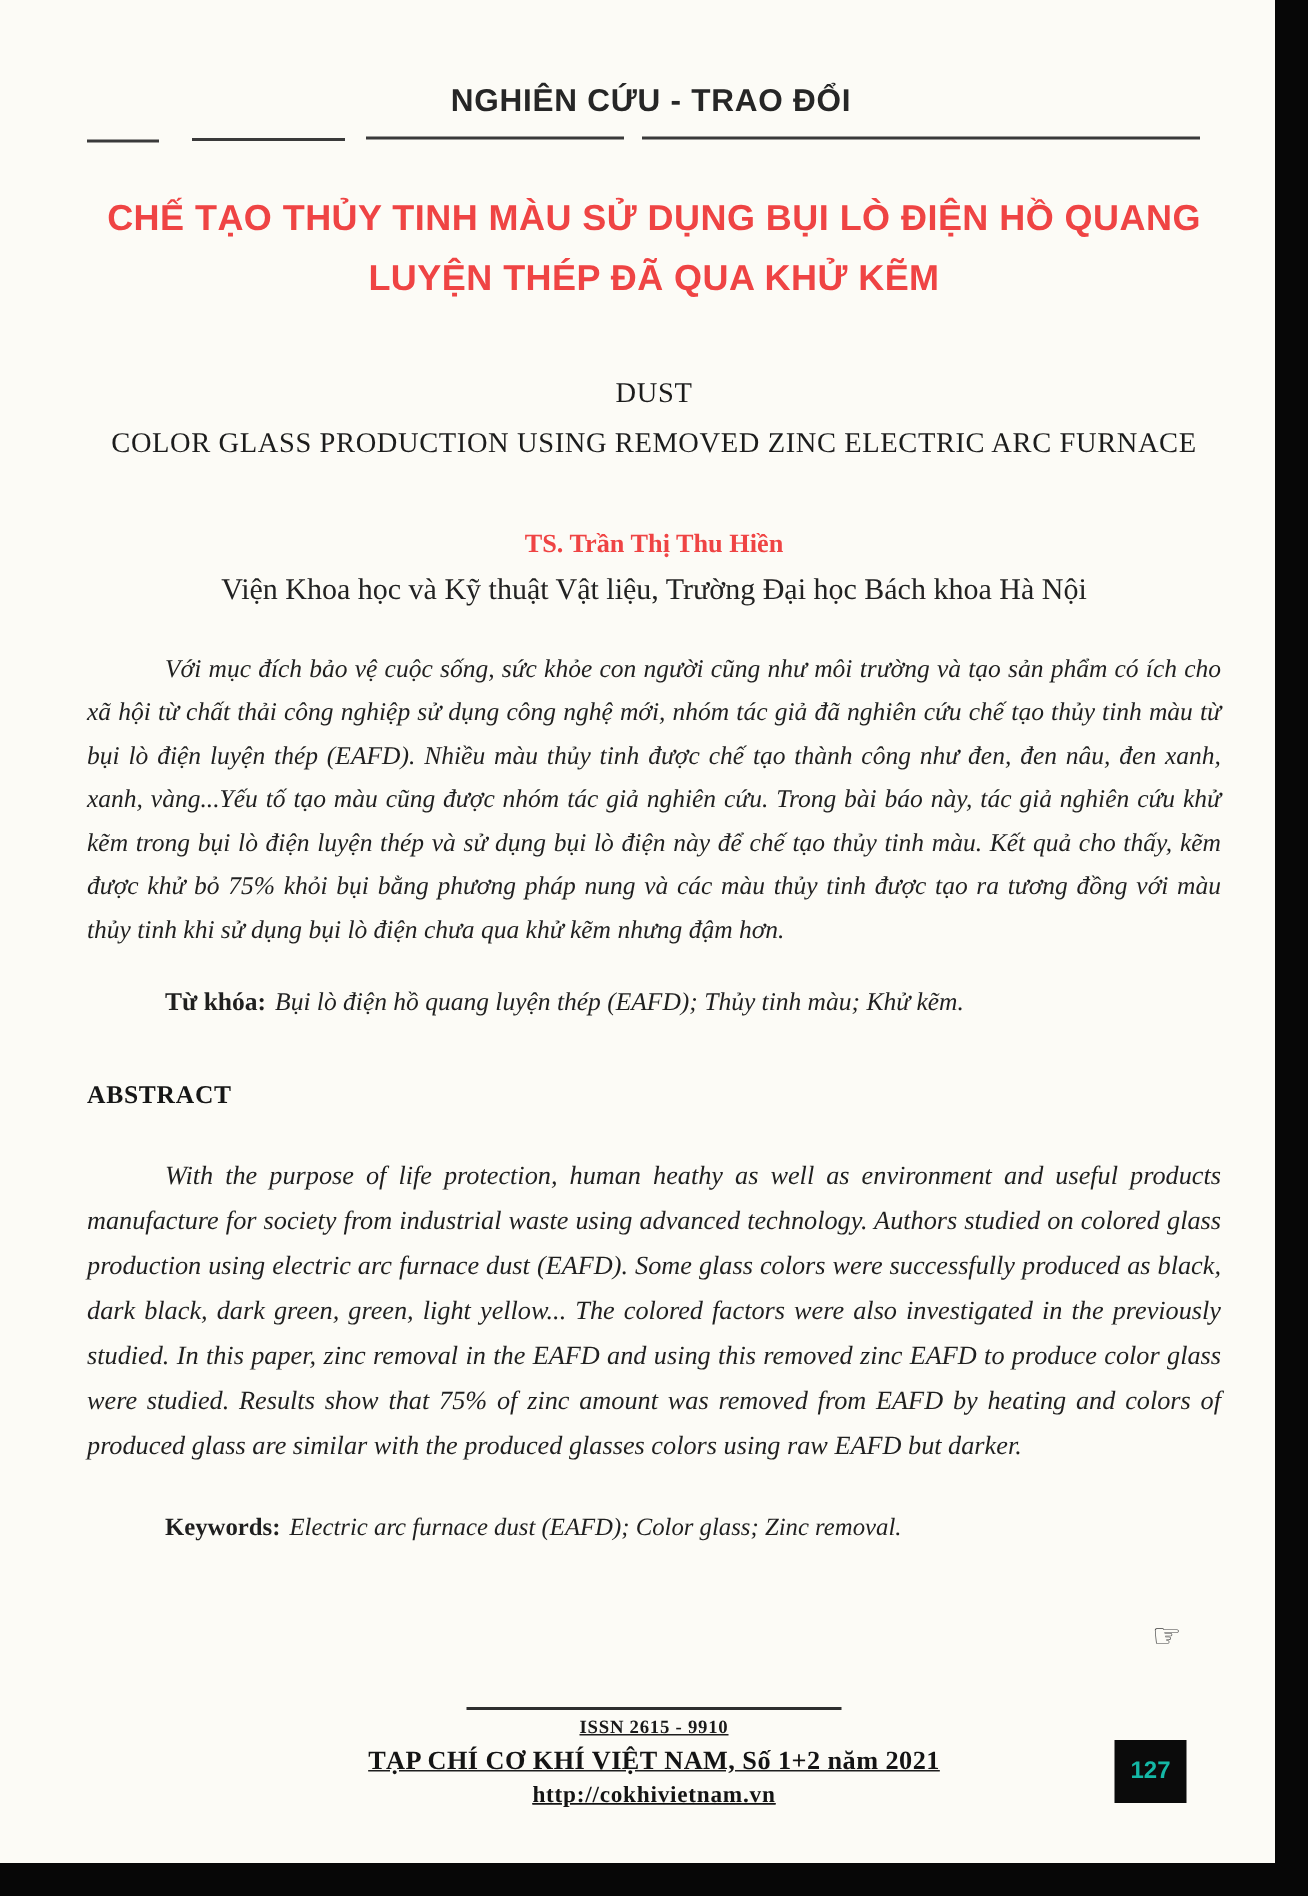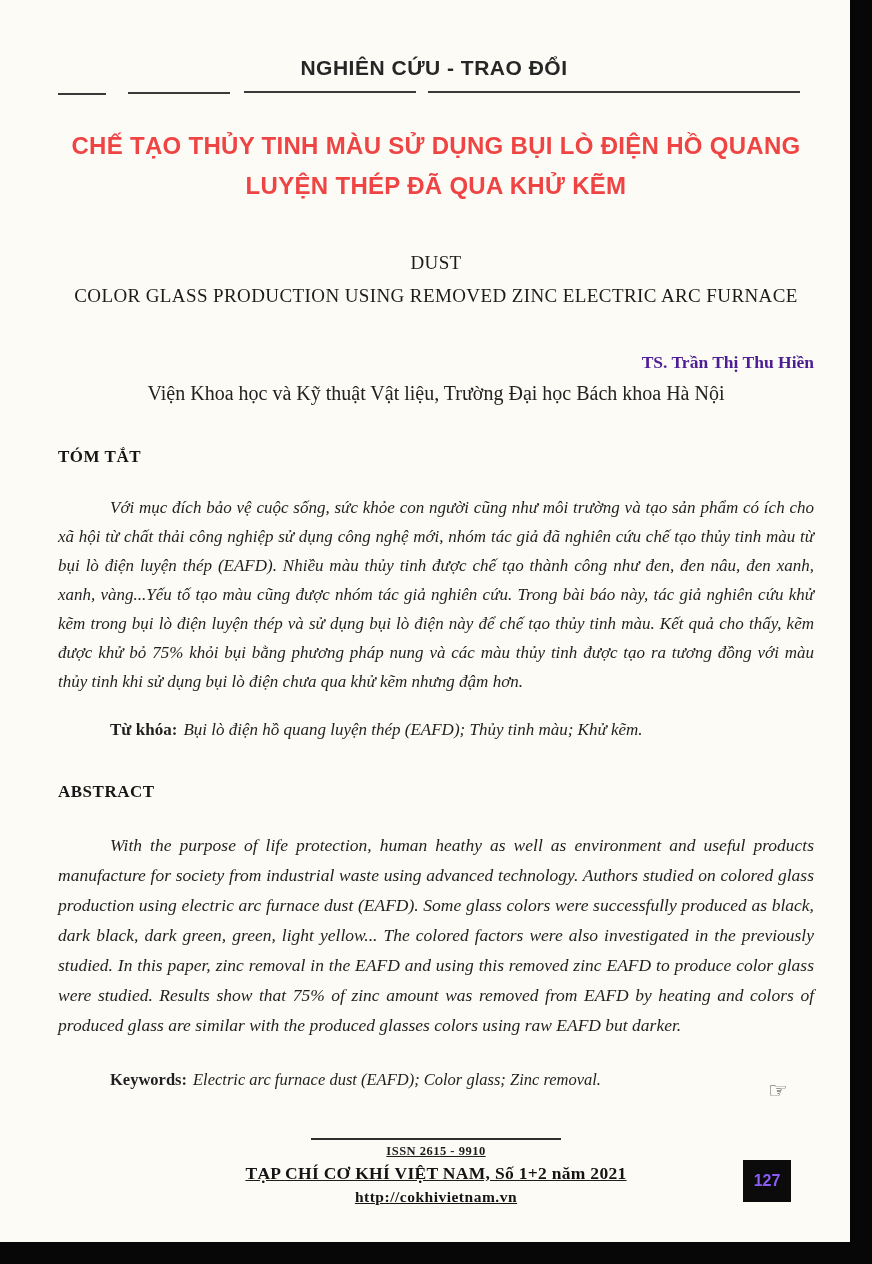--- a/index.html
+++ b/index.html
@@ -55,24 +55,24 @@
     margin-top:40px;
     text-align:center;
     font-size:19px;
     line-height:33px;
     color:#1c1c1c;
     letter-spacing:.4px;
   }
 
   .author {
     margin-top:40px;
-    text-align:right;
+    text-align:center;
     font-weight:bold;
     font-size:17.5px;
-    color:#4c1d95;
+    color:#ef4444;
   }
   .affiliation {
     margin-top:9px;
     text-align:center;
     font-size:20px;
     color:#222;
   }
 
   .sec-heading {
     margin-top:42px;
@@ -130,21 +130,21 @@
   }
   .issn { font-weight:bold; font-size:12.5px; letter-spacing:.5px; color:#1a1a1a; }
   .journal { margin-top:4px; font-weight:bold; font-size:17.5px; color:#141414; letter-spacing:.3px; }
   .url { margin-top:4px; font-weight:bold; font-size:15.5px; text-decoration:underline; color:#141414; letter-spacing:.5px; }
 
   .page-num-box {
     position:absolute;
     left:685px; top:22px;
     width:48px; height:42px;
     background:#0b0b0b;
-    color:#8b5cf6;
+    color:#14b8a6;
     font-family:"Liberation Sans", sans-serif;
     font-weight:bold;
     font-size:16px;
     display:flex; align-items:center; justify-content:center;
   }
 </style>
 </head>
 <body>
 
 <div class="page">
@@ -166,21 +166,20 @@
     </div>
 
     <div class="title-en">
       <div>DUST</div>
       <div>COLOR GLASS PRODUCTION USING REMOVED ZINC ELECTRIC ARC FURNACE</div>
     </div>
 
     <div class="author">TS. Trần Thị Thu Hiền</div>
     <div class="affiliation">Viện Khoa học và Kỹ thuật Vật liệu, Trường Đại học Bách khoa Hà Nội</div>
 
-    <div class="sec-heading">TÓM TẮT</div>
 
     <p class="para abstract-vi">Với mục đích bảo vệ cuộc sống, sức khỏe con người cũng như môi trường và tạo sản phẩm có ích cho xã hội từ chất thải công nghiệp sử dụng công nghệ mới, nhóm tác giả đã nghiên cứu chế tạo thủy tinh màu từ bụi lò điện luyện thép (EAFD). Nhiều màu thủy tinh được chế tạo thành công như đen, đen nâu, đen xanh, xanh, vàng...Yếu tố tạo màu cũng được nhóm tác giả nghiên cứu. Trong bài báo này, tác giả nghiên cứu khử kẽm trong bụi lò điện luyện thép và sử dụng bụi lò điện này để chế tạo thủy tinh màu. Kết quả cho thấy, kẽm được khử bỏ 75% khỏi bụi bằng phương pháp nung và các màu thủy tinh được tạo ra tương đồng với màu thủy tinh khi sử dụng bụi lò điện chưa qua khử kẽm nhưng đậm hơn.</p>
 
     <p class="para kw-line">
       <span class="lbl">Từ khóa:</span><span class="txt">Bụi lò điện hồ quang luyện thép (EAFD); Thủy tinh màu; Khử kẽm.</span>
     </p>
 
     <div class="sec-heading">ABSTRACT</div>
 
     <p class="para abstract-en">With the purpose of life protection, human heathy as well as environment and useful products manufacture for society from industrial waste using advanced technology. Authors studied on colored glass production using electric arc furnace dust (EAFD). Some glass colors were successfully produced as black, dark black, dark green, green, light yellow... The colored factors were also investigated in the previously studied. In this paper, zinc removal in the EAFD and using this removed zinc EAFD to produce color glass were studied. Results show that 75% of zinc amount was removed from EAFD by heating and colors of produced glass are similar with the produced glasses colors using raw EAFD but darker.</p>

